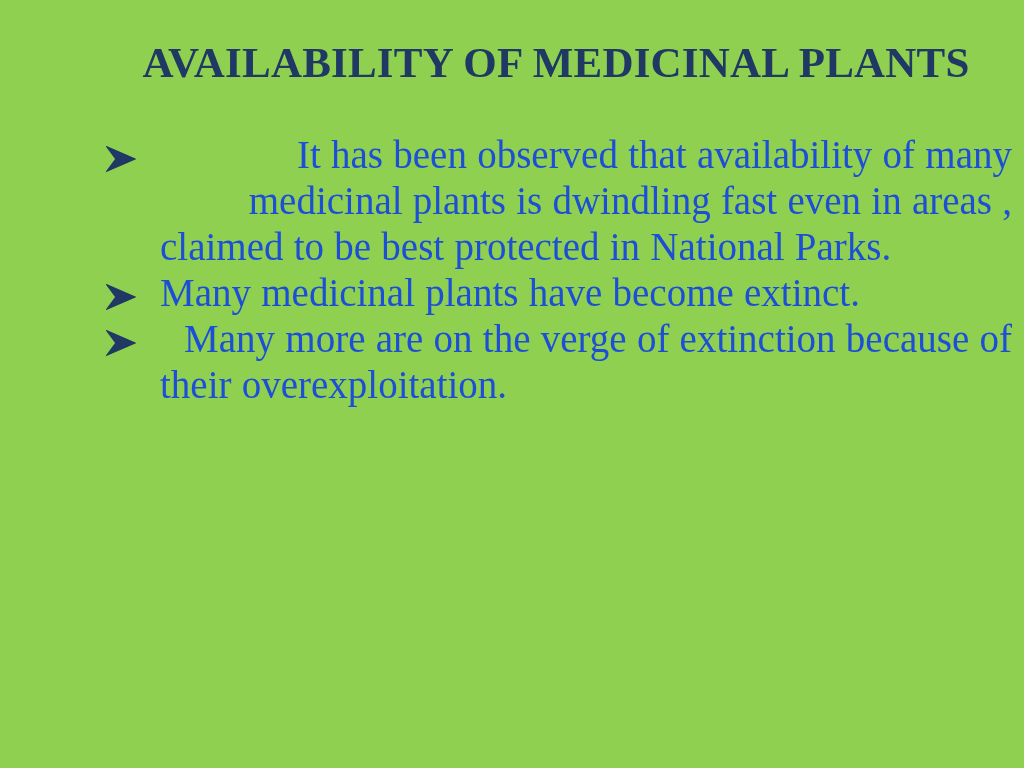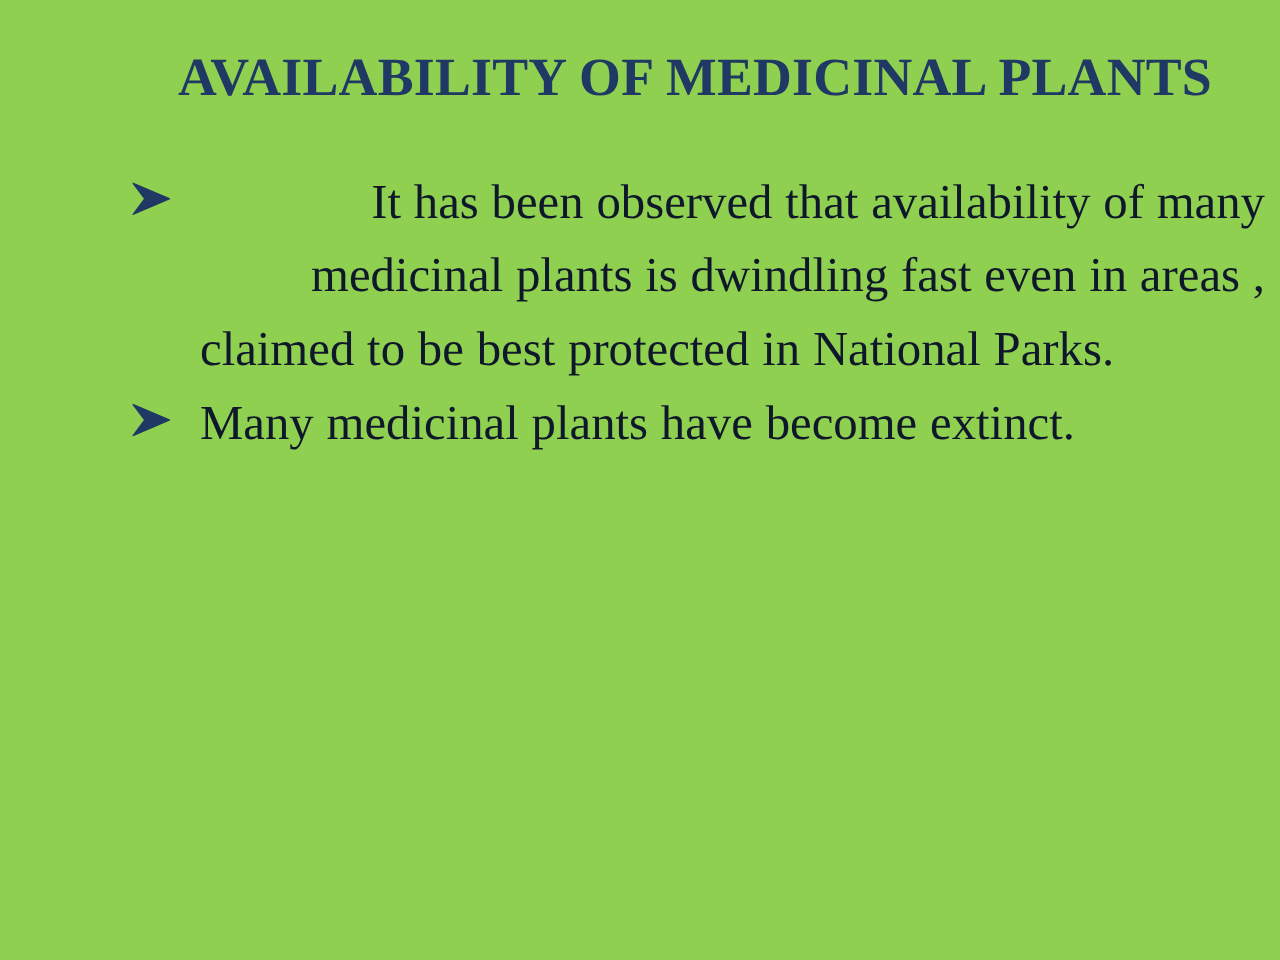--- a/index.html
+++ b/index.html
@@ -46,24 +46,24 @@
     position: absolute;
     left: 60px;
     top: 132px;
     width: 908px;
   }
 
   .bullet-item {
     position: relative;
     padding-left: 56px;
     margin: 0 0 0 0;
-    color: #0f172a;
+    color: #1d4ed8;
     font-family: "Liberation Serif", "DejaVu Serif", serif;
     font-size: 39px;
-    line-height: 59px;
+    line-height: 46px;
     text-align: justify;
     text-justify: inter-word;
     -moz-text-align-last: left;
     text-align-last: left;
     word-spacing: 0.5px;
   }
 
   .bullet-marker {
     position: absolute;
     left: 2px;
@@ -112,15 +112,23 @@
 
     <div class="bullet-item single">
       <span class="bullet-marker">
         <svg width="30" height="26" viewBox="0 0 30 26" aria-hidden="true">
           <path d="M1 1 L29 13 L1 25 L10 13 Z" fill="#1F3864" stroke="#1F3864" stroke-width="1.4" stroke-linejoin="miter"></path>
         </svg>
       </span>
       <span class="bullet-text">Many medicinal plants have become extinct.</span>
     </div>
 
+    <div class="bullet-item">
+      <span class="bullet-marker">
+        <svg width="30" height="26" viewBox="0 0 30 26" aria-hidden="true">
+          <path d="M1 1 L29 13 L1 25 L10 13 Z" fill="#1F3864" stroke="#1F3864" stroke-width="1.4" stroke-linejoin="miter"></path>
+        </svg>
+      </span>
+      <span class="bullet-text">Many more are on the verge of extinction because of their overexploitation.</span>
+    </div>
 
   </div>
 </div>
 
 </body></html>

